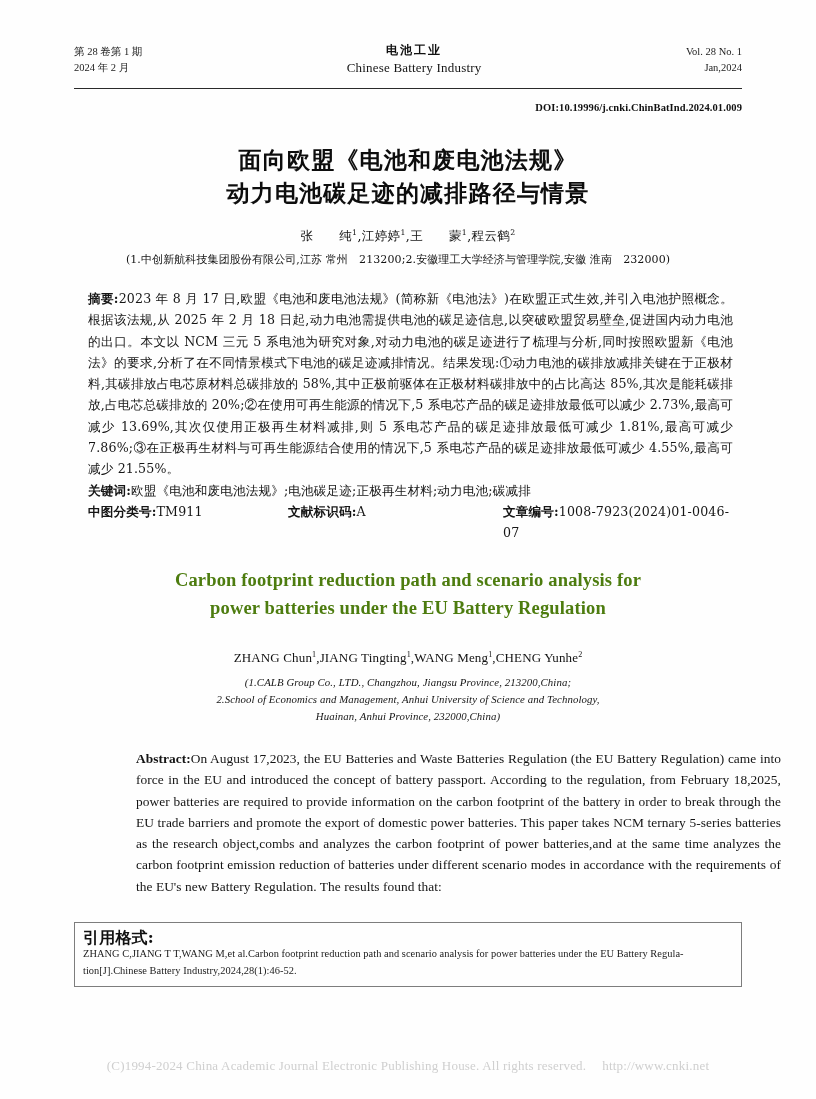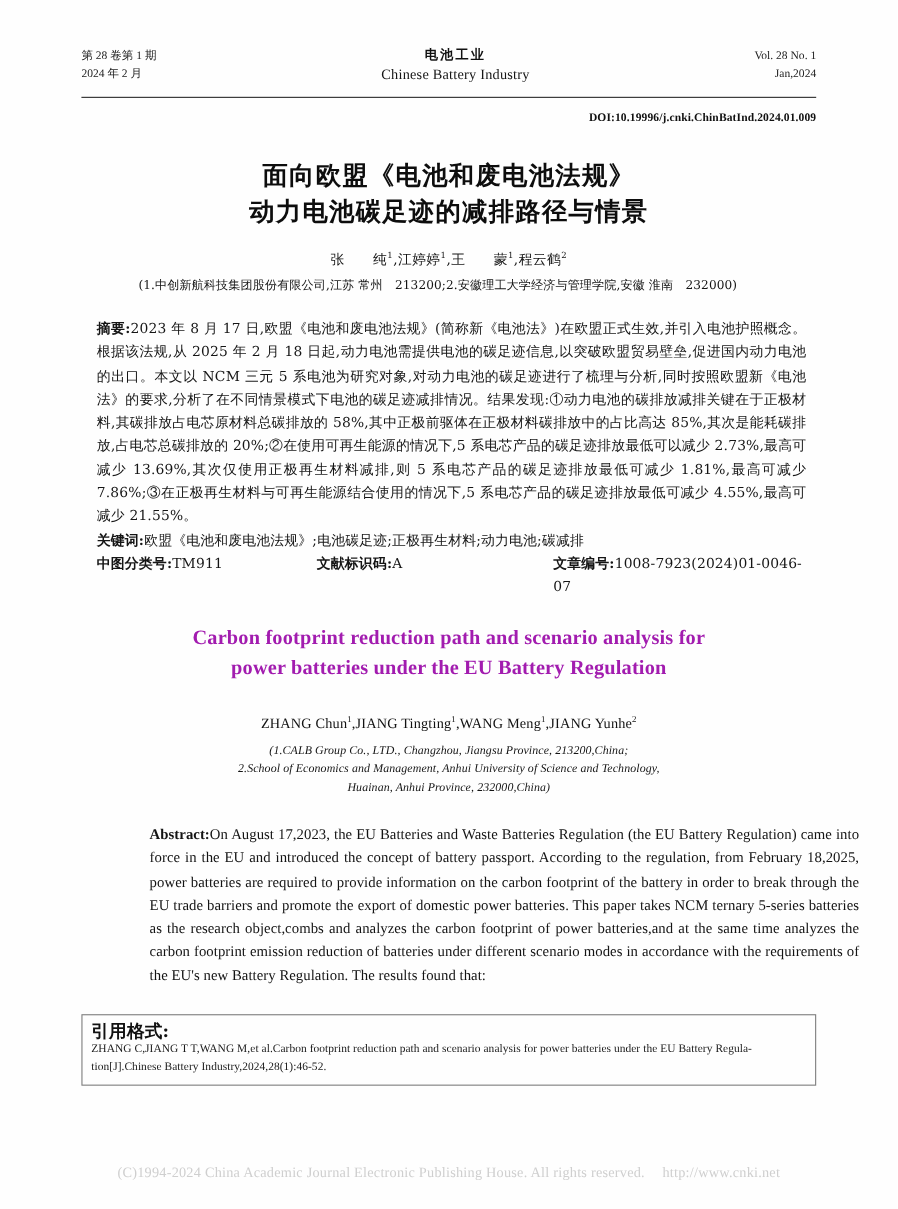--- a/index.html
+++ b/index.html
@@ -172,21 +172,21 @@
     position: absolute;
     left: 100px;
     top: 566px;
     width: 616px;
     text-align: center;
     font-family: "Liberation Serif", serif;
     font-weight: bold;
     font-size: 18.5px;
     line-height: 1.52;
     letter-spacing: 0.15px;
-    color: #a21caf;
+    color: #4d7c0f;
   }
   .title-en-line { display: block; }
 
   
   .authors-en {
     position: absolute;
     left: 74px;
     top: 650px;
     width: 668px;
     text-align: center;
@@ -319,21 +319,21 @@
       <span class="code-c"><span class="lbl">文章编号:</span><span>1008-7923(2024)01-0046-07</span></span>
     </div>
   </div>
 
   <div class="title-en">
     <span class="title-en-line">Carbon footprint reduction path and scenario analysis for</span>
     <span class="title-en-line">power batteries under the EU Battery Regulation</span>
   </div>
 
   <div class="authors-en">
-    <span>ZHANG Chun</span><sup>1</sup><span>,</span><span>JIANG Tingting</span><sup>1</sup><span>,</span><span>WANG Meng</span><sup>1</sup><span>,</span><span>JIANG Yunhe</span><sup>2</sup>
+    <span>ZHANG Chun</span><sup>1</sup><span>,</span><span>JIANG Tingting</span><sup>1</sup><span>,</span><span>WANG Meng</span><sup>1</sup><span>,</span><span>CHENG Yunhe</span><sup>2</sup>
   </div>
 
   <div class="affil-en">
     <span class="affil-en-line">(1.CALB Group Co., LTD., Changzhou, Jiangsu Province, 213200,China;</span>
     <span class="affil-en-line">2.School of Economics and Management, Anhui University of Science and Technology,</span>
     <span class="affil-en-line">Huainan, Anhui Province, 232000,China)</span>
   </div>
 
   <div class="en-block">
     <p class="en-para"><span class="lbl">Abstract:</span><span>On August 17,2023, the EU Batteries and Waste Batteries Regulation (the EU Battery Regulation) came into force in the EU and introduced the concept of battery passport. According to the regulation, from February 18,2025, power batteries are required to provide information on the carbon footprint of the battery in order to break through the EU trade barriers and promote the export of domestic power batteries. This paper takes NCM ternary 5-series batteries as the research object,combs and analyzes the carbon footprint of power batteries,and at the same time analyzes the carbon footprint emission reduction of batteries under different scenario modes in accordance with the requirements of the EU's new Battery Regulation. The results found that:</span></p>

